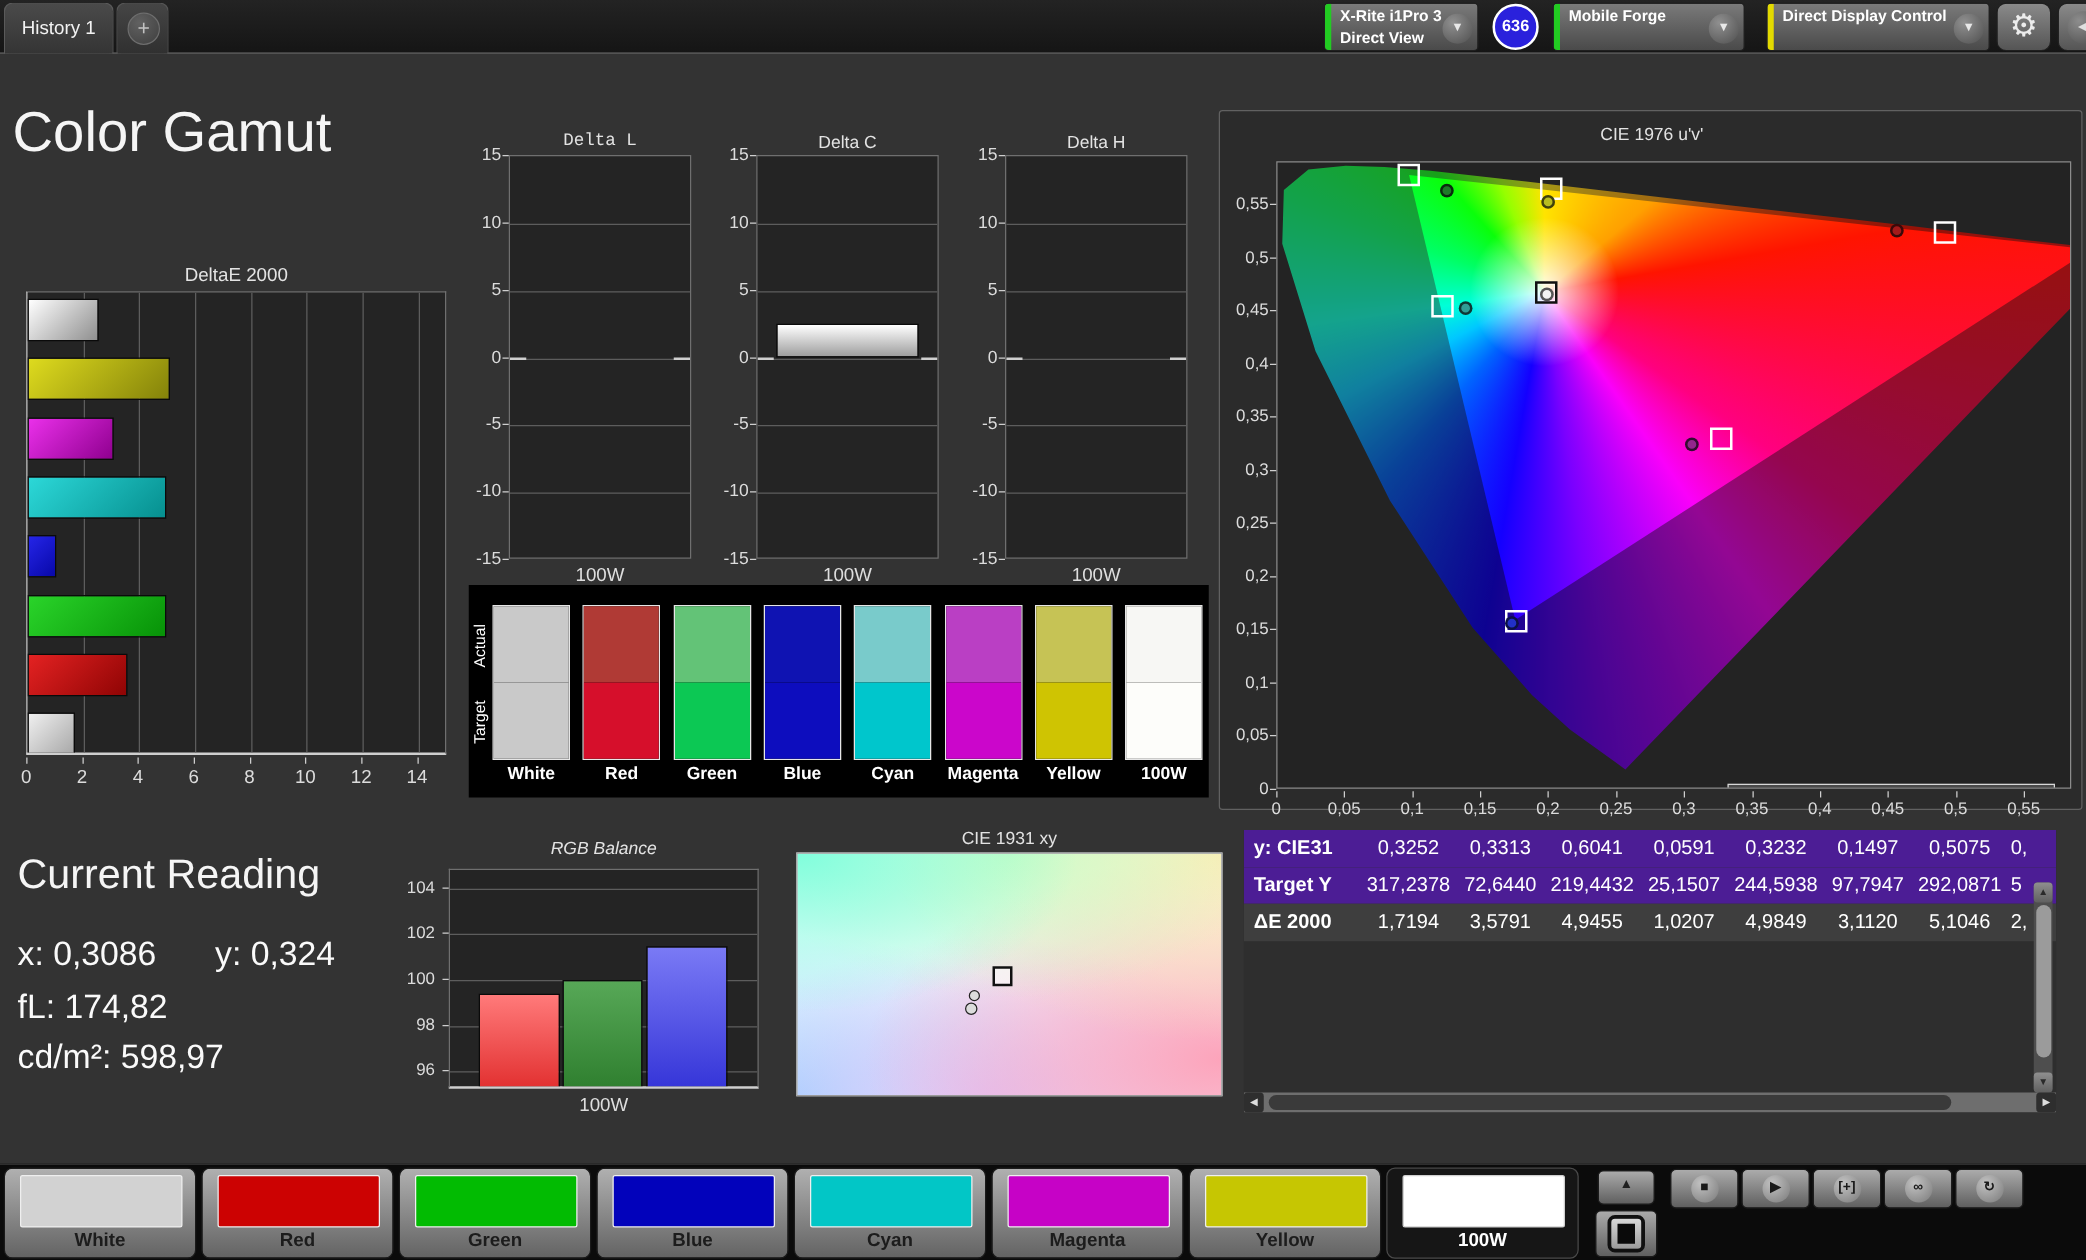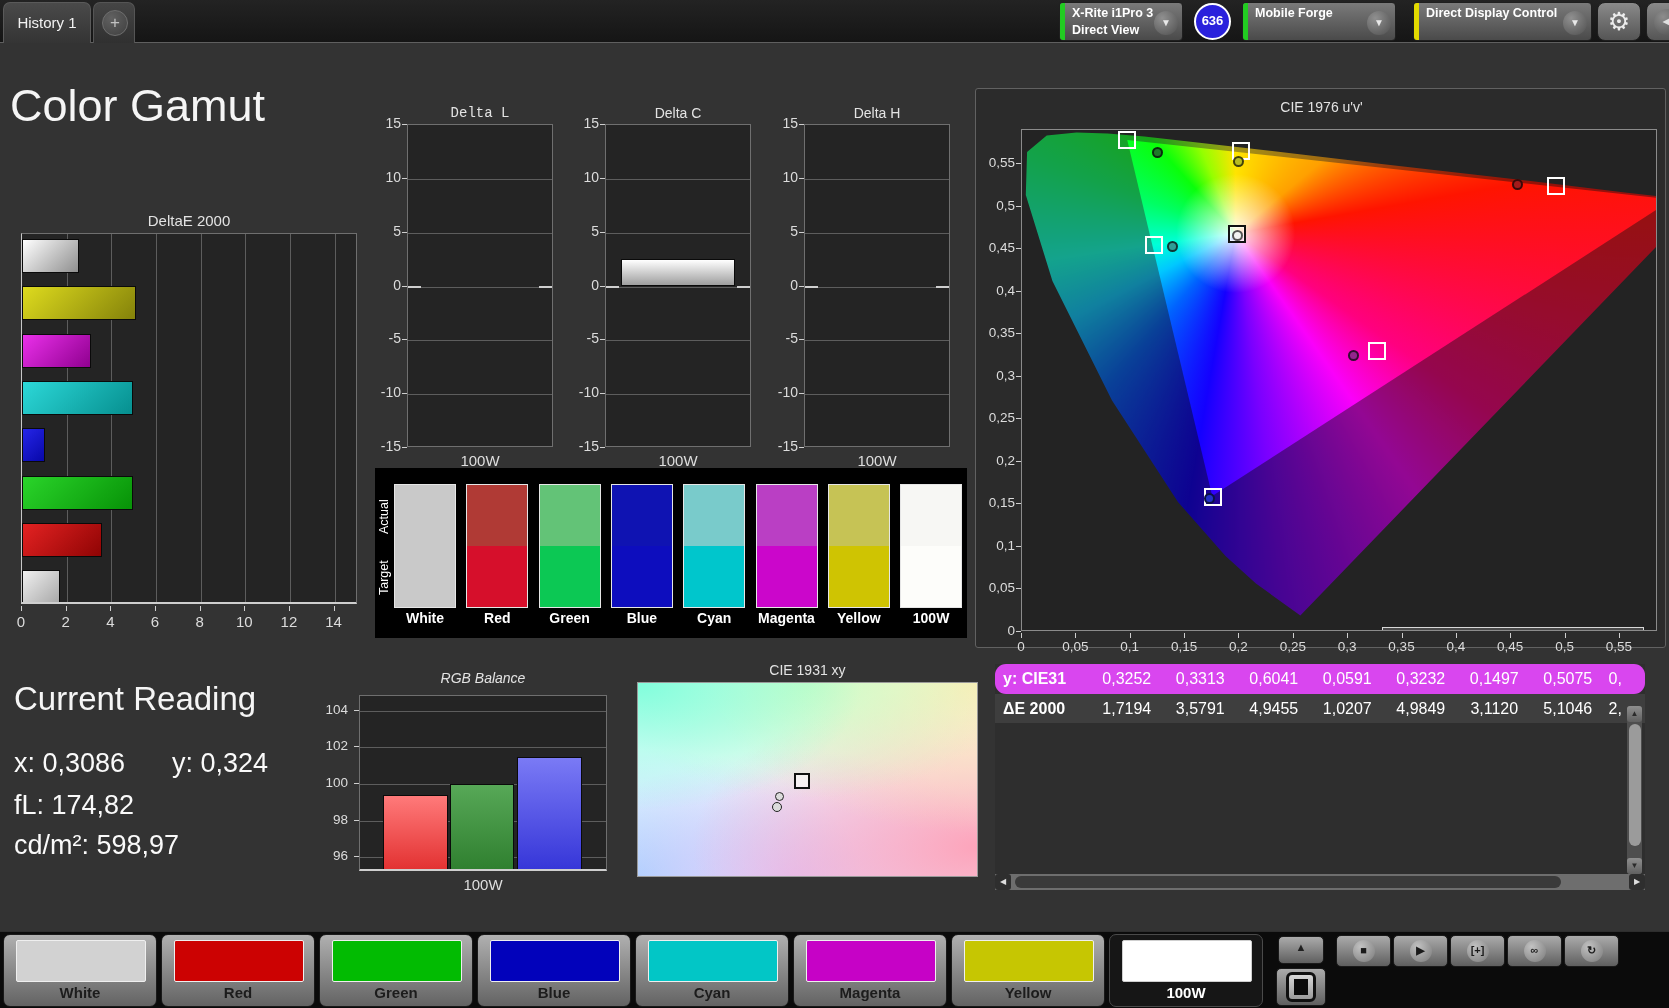--- a/index.html
+++ b/index.html
@@ -103,21 +103,21 @@
         #f2fbff; }
   .c31-square { position:absolute; width:16px; height:16px; border:2.5px solid #111; background:rgba(255,255,255,.55); }
   .c31-dot { position:absolute; border-radius:50%; border:1.5px solid #222; background:#dcdcdc; }
 
   
   .rtable { position:absolute; left:995px; top:664px; width:650px; height:226px; background:#2e2e2e; overflow:hidden; }
   .thead { height:40px; background:#1e1e1e; }
   .thead .cell { padding-top:15px; font-size:16px; color:#f5f5f5; }
   .trow { height:29.5px; }
   .trow.dark { background:#3e3e3e; }
-  .trow.light { background:#d946ef;border-radius:11px; }
+  .trow.light { background:#4c1d95; }
   .cell { display:inline-block; vertical-align:top; text-align:center; font-size:16px; line-height:29.5px;
           white-space:nowrap; overflow:hidden; color:#fff; }
   .cell.lab { width:95px; text-align:left; padding-left:8px; font-weight:bold; }
   .cell.val { width:73.5px; }
   .cell.part { width:38px; text-align:left; padding-left:4px; }
   .vsb { position:absolute; left:632px; top:42px; width:15px; height:168px; background:#4e4e4e; border-radius:3px; }
   .vsb .btn { position:absolute; left:0; width:15px; height:16px; background:linear-gradient(#8f8f8f,#606060);
           color:#2a2a2a; font-size:8px; text-align:center; line-height:16px; border-radius:3px; }
   .vsb .thumb { position:absolute; left:1.5px; top:18px; width:12px; height:122px; background:#9b9b9b; border-radius:6px; }
   .hsb { position:absolute; left:0; top:210px; width:650px; height:16px; background:#6e6e6e; }
@@ -456,20 +456,21 @@
 
 <div class="panel-title small-title" style="left:637px;width:341px;top:662px;">CIE 1931 xy</div>
 <div class="cie31-box" id="cie31-box">
     <div class="c31-square" style="left: 155.68px; top: 89.5px;"></div>
     <div class="c31-dot" style="left: 136.515px; top: 109.075px; width: 9px; height: 9px;"></div>
     <div class="c31-dot" style="left: 134.128px; top: 118.825px; width: 10px; height: 10px;"></div>
   </div>
 
 <div class="rtable" id="results-table">
     <div class="trow light"><div class="cell lab">y: CIE31</div><div class="cell val">0,3252</div><div class="cell val">0,3313</div><div class="cell val">0,6041</div><div class="cell val">0,0591</div><div class="cell val">0,3232</div><div class="cell val">0,1497</div><div class="cell val">0,5075</div><div class="cell part">0,</div></div>
+    <div class="trow light"><div class="cell lab">Target Y</div><div class="cell val">317,2378</div><div class="cell val">72,6440</div><div class="cell val">219,4432</div><div class="cell val">25,1507</div><div class="cell val">244,5938</div><div class="cell val">97,7947</div><div class="cell val">292,0871</div><div class="cell part">5</div></div>
     <div class="trow dark"><div class="cell lab">ΔE 2000</div><div class="cell val">1,7194</div><div class="cell val">3,5791</div><div class="cell val">4,9455</div><div class="cell val">1,0207</div><div class="cell val">4,9849</div><div class="cell val">3,1120</div><div class="cell val">5,1046</div><div class="cell part">2,</div></div>
     <div class="vsb">
       <div class="btn" style="top: 0px;">▲</div>
       <div class="thumb"></div>
       <div class="btn" style="top: 152px;">▼</div>
     </div>
     <div class="hsb">
       <div class="btn" style="left: 0px;">◀</div>
       <div class="thumb"></div>
       <div class="btn" style="left: 634px;">▶</div>

